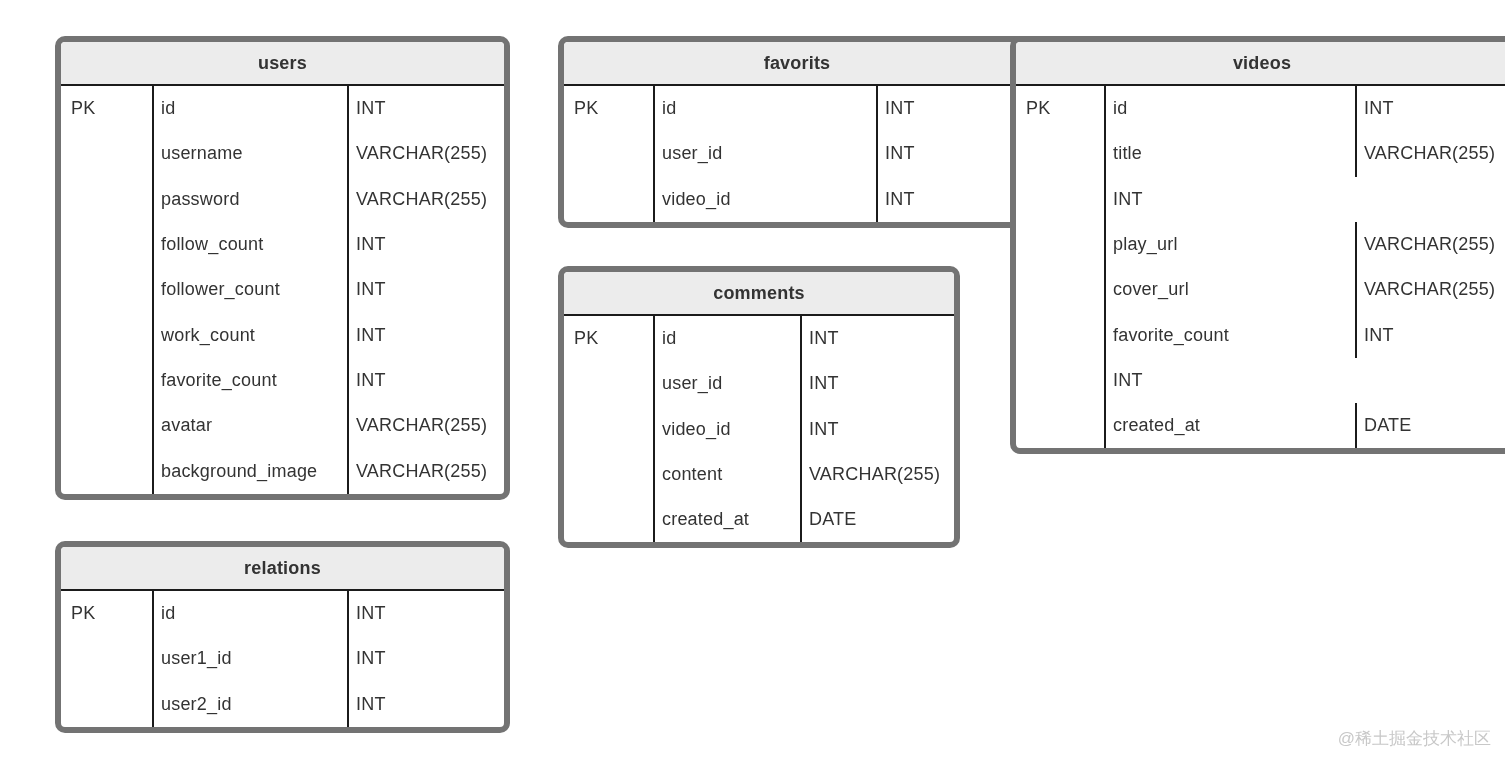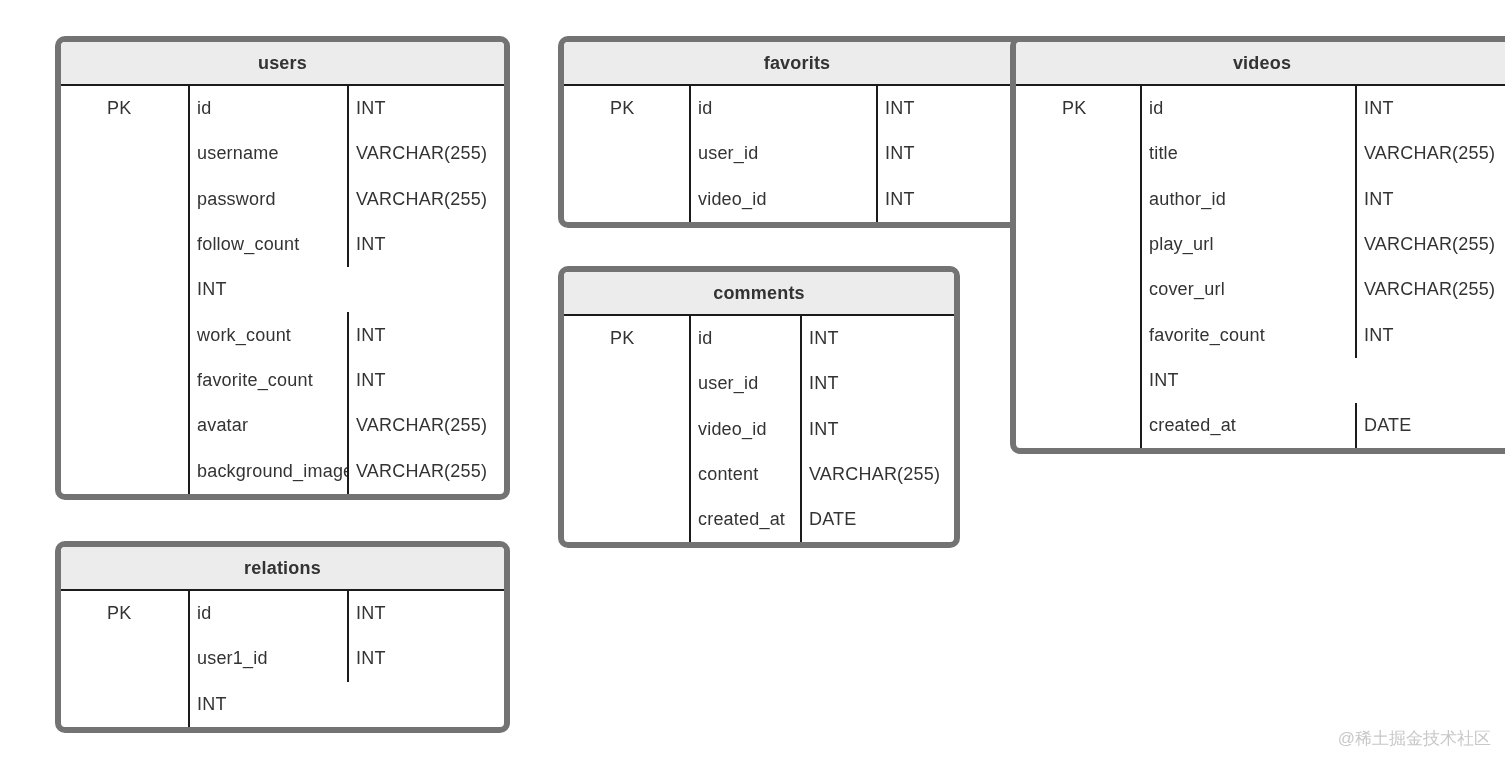--- a/index.html
+++ b/index.html
@@ -24,21 +24,20 @@
     border-bottom:2px solid #1b1b1b;
     display:flex; align-items:center; justify-content:center;
     font-weight:bold; font-size:18px; color:#333333;
     letter-spacing:0.2px;
   }
   .entity-body { display:block; }
   .row {
     display:grid;
     grid-template-columns: var(--c1) 1fr var(--c3);
     height:45.3px;
-    padding-left:36px;
   }
   .cell {
     display:flex; align-items:center;
     font-size:18px; letter-spacing:0.2px;
     white-space:nowrap; overflow:hidden;
   }
   .cell.key   { padding-left:10px; border-right:2px solid #1b1b1b; }
   .cell.fname { padding-left:7px;  border-right:2px solid #1b1b1b;text-align:center; }
   .cell.ftype { padding-left:7px; }
 
@@ -76,20 +75,21 @@
         <div class="cell fname">password</div>
         <div class="cell ftype">VARCHAR(255)</div>
       </div>
       <div class="row">
         <div class="cell key"></div>
         <div class="cell fname">follow_count</div>
         <div class="cell ftype">INT</div>
       </div>
       <div class="row">
         <div class="cell key"></div>
+        <div class="cell fname">follower_count</div>
         <div class="cell ftype">INT</div>
       </div>
       <div class="row">
         <div class="cell key"></div>
         <div class="cell fname">work_count</div>
         <div class="cell ftype">INT</div>
       </div>
       <div class="row">
         <div class="cell key"></div>
         <div class="cell fname">favorite_count</div>
@@ -137,21 +137,20 @@
         <div class="cell fname">id</div>
         <div class="cell ftype">INT</div>
       </div>
       <div class="row">
         <div class="cell key"></div>
         <div class="cell fname">title</div>
         <div class="cell ftype">VARCHAR(255)</div>
       </div>
       <div class="row">
         <div class="cell key"></div>
-        <div class="cell fname">author_id</div>
         <div class="cell ftype">INT</div>
       </div>
       <div class="row">
         <div class="cell key"></div>
         <div class="cell fname">play_url</div>
         <div class="cell ftype">VARCHAR(255)</div>
       </div>
       <div class="row">
         <div class="cell key"></div>
         <div class="cell fname">cover_url</div>
@@ -213,20 +212,21 @@
         <div class="cell fname">id</div>
         <div class="cell ftype">INT</div>
       </div>
       <div class="row">
         <div class="cell key"></div>
         <div class="cell fname">user1_id</div>
         <div class="cell ftype">INT</div>
       </div>
       <div class="row">
         <div class="cell key"></div>
+        <div class="cell fname">user2_id</div>
         <div class="cell ftype">INT</div>
       </div>
     </div>
   </div>
 
   <div class="watermark">@稀土掘金技术社区</div>
 
 </div>
 
 </body></html>

